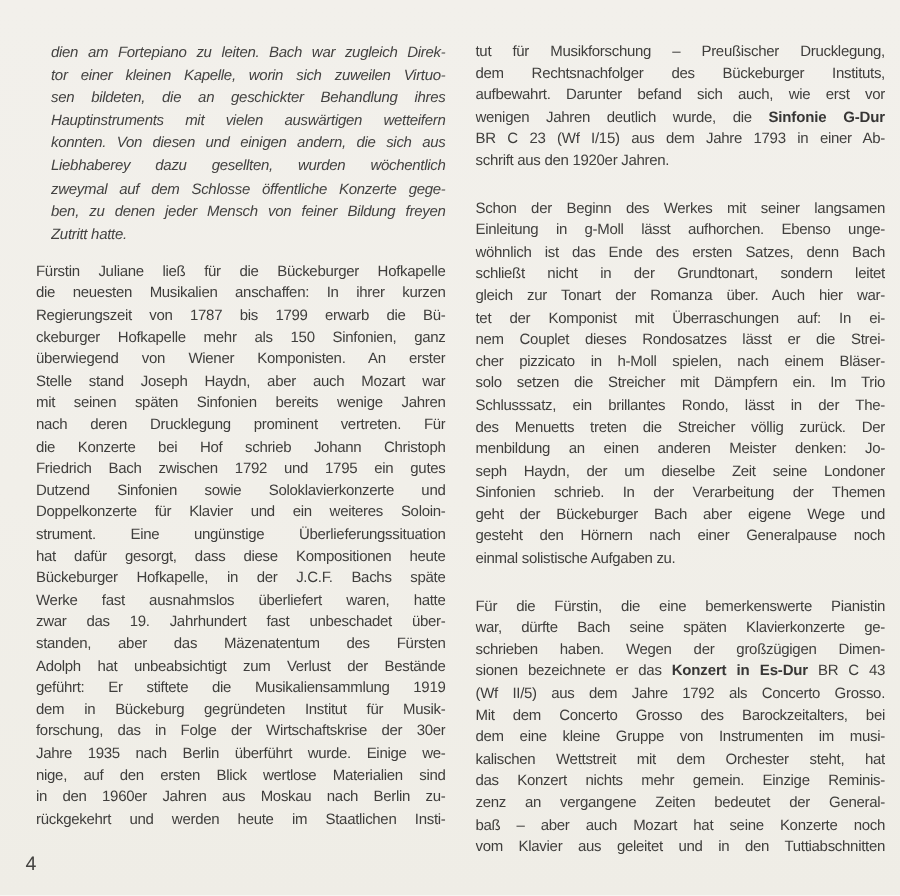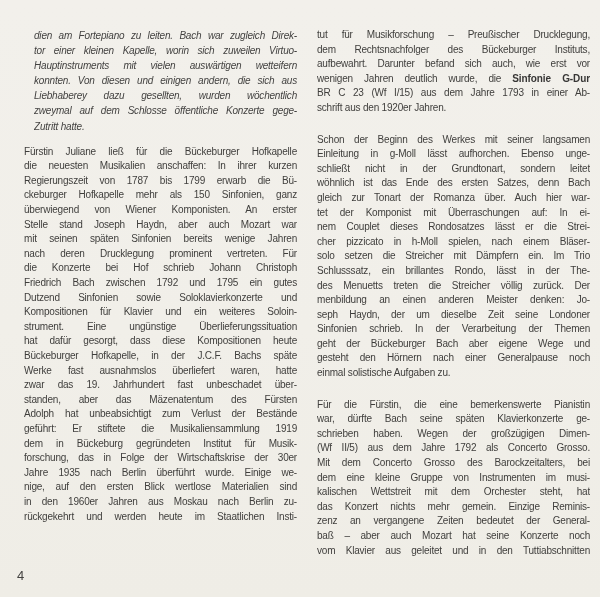--- a/index.html
+++ b/index.html
@@ -58,39 +58,41 @@
   }
 </style>
 </head>
 <body>
 
 <div class="page">
   <div class="col col-left">
       <div class="para quote">
         <div class="line">dien am Fortepiano zu leiten. Bach war zugleich Direk-</div>
         <div class="line">tor einer kleinen Kapelle, worin sich zuweilen Virtuo-</div>
+        <div class="line">sen bildeten, die an geschickter Behandlung ihres</div>
         <div class="line">Hauptinstruments mit vielen auswärtigen wetteifern</div>
         <div class="line">konnten. Von diesen und einigen andern, die sich aus</div>
         <div class="line">Liebhaberey dazu gesellten, wurden wöchentlich</div>
         <div class="line">zweymal auf dem Schlosse öffentliche Konzerte gege-</div>
+        <div class="line">ben, zu denen jeder Mensch von feiner Bildung freyen</div>
         <div class="line flush">Zutritt hatte.</div>
       </div>
       <div class="para">
         <div class="line">Fürstin Juliane ließ für die Bückeburger Hofkapelle</div>
         <div class="line">die neuesten Musikalien anschaffen: In ihrer kurzen</div>
         <div class="line">Regierungszeit von 1787 bis 1799 erwarb die Bü-</div>
         <div class="line">ckeburger Hofkapelle mehr als 150 Sinfonien, ganz</div>
         <div class="line">überwiegend von Wiener Komponisten. An erster</div>
         <div class="line">Stelle stand Joseph Haydn, aber auch Mozart war</div>
         <div class="line">mit seinen späten Sinfonien bereits wenige Jahren</div>
         <div class="line">nach deren Drucklegung prominent vertreten. Für</div>
         <div class="line">die Konzerte bei Hof schrieb Johann Christoph</div>
         <div class="line">Friedrich Bach zwischen 1792 und 1795 ein gutes</div>
         <div class="line">Dutzend Sinfonien sowie Soloklavierkonzerte und</div>
-        <div class="line">Kompositionen für Klavier und ein weiteres Soloin-</div>
+        <div class="line">Doppelkonzerte für Klavier und ein weiteres Soloin-</div>
         <div class="line">strument. Eine ungünstige Überlieferungssituation</div>
         <div class="line">hat dafür gesorgt, dass diese Kompositionen heute</div>
         <div class="line">Bückeburger Hofkapelle, in der J.C.F. Bachs späte</div>
         <div class="line">Werke fast ausnahmslos überliefert waren, hatte</div>
         <div class="line">zwar das 19. Jahrhundert fast unbeschadet über-</div>
         <div class="line">standen, aber das Mäzenatentum des Fürsten</div>
         <div class="line">Adolph hat unbeabsichtigt zum Verlust der Bestände</div>
         <div class="line">geführt: Er stiftete die Musikaliensammlung 1919</div>
         <div class="line">dem in Bückeburg gegründeten Institut für Musik-</div>
         <div class="line">forschung, das in Folge der Wirtschaftskrise der 30er</div>
@@ -105,40 +107,41 @@
         <div class="line">tut für Musikforschung – Preußischer Drucklegung,</div>
         <div class="line">dem Rechtsnachfolger des Bückeburger Instituts,</div>
         <div class="line">aufbewahrt. Darunter befand sich auch, wie erst vor</div>
         <div class="line">wenigen Jahren deutlich wurde, die <b>Sinfonie G-Dur</b></div>
         <div class="line">BR C 23 (Wf I/15) aus dem Jahre 1793 in einer Ab-</div>
         <div class="line flush">schrift aus den 1920er Jahren.</div>
       </div>
       <div class="para">
         <div class="line">Schon der Beginn des Werkes mit seiner langsamen</div>
         <div class="line">Einleitung in g-Moll lässt aufhorchen. Ebenso unge-</div>
+        <div class="line">wöhnlich ist das Ende des ersten Satzes, denn Bach</div>
         <div class="line">schließt nicht in der Grundtonart, sondern leitet</div>
-        <div class="line">wöhnlich ist das Ende des ersten Satzes, denn Bach</div>
         <div class="line">gleich zur Tonart der Romanza über. Auch hier war-</div>
         <div class="line">tet der Komponist mit Überraschungen auf: In ei-</div>
         <div class="line">nem Couplet dieses Rondosatzes lässt er die Strei-</div>
         <div class="line">cher pizzicato in h-Moll spielen, nach einem Bläser-</div>
         <div class="line">solo setzen die Streicher mit Dämpfern ein. Im Trio</div>
         <div class="line">Schlusssatz, ein brillantes Rondo, lässt in der The-</div>
         <div class="line">des Menuetts treten die Streicher völlig zurück. Der</div>
         <div class="line">menbildung an einen anderen Meister denken: Jo-</div>
         <div class="line">seph Haydn, der um dieselbe Zeit seine Londoner</div>
         <div class="line">Sinfonien schrieb. In der Verarbeitung der Themen</div>
         <div class="line">geht der Bückeburger Bach aber eigene Wege und</div>
         <div class="line">gesteht den Hörnern nach einer Generalpause noch</div>
         <div class="line flush">einmal solistische Aufgaben zu.</div>
       </div>
       <div class="para">
         <div class="line">Für die Fürstin, die eine bemerkenswerte Pianistin</div>
         <div class="line">war, dürfte Bach seine späten Klavierkonzerte ge-</div>
         <div class="line">schrieben haben. Wegen der großzügigen Dimen-</div>
+        <div class="line">sionen bezeichnete er das <b>Konzert in Es-Dur</b> BR C 43</div>
         <div class="line">(Wf II/5) aus dem Jahre 1792 als Concerto Grosso.</div>
         <div class="line">Mit dem Concerto Grosso des Barockzeitalters, bei</div>
         <div class="line">dem eine kleine Gruppe von Instrumenten im musi-</div>
         <div class="line">kalischen Wettstreit mit dem Orchester steht, hat</div>
         <div class="line">das Konzert nichts mehr gemein. Einzige Reminis-</div>
         <div class="line">zenz an vergangene Zeiten bedeutet der General-</div>
         <div class="line">baß – aber auch Mozart hat seine Konzerte noch</div>
         <div class="line">vom Klavier aus geleitet und in den Tuttiabschnitten</div>
       </div>
     </div>

